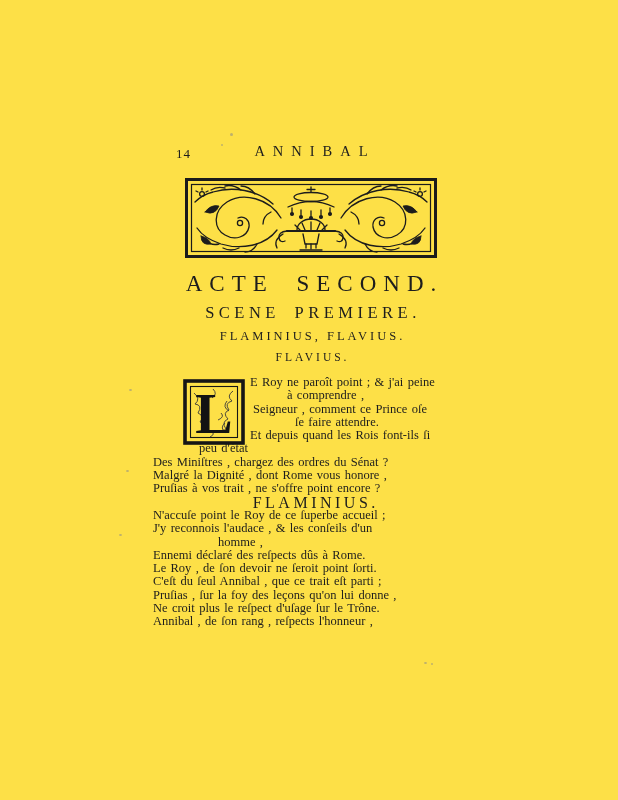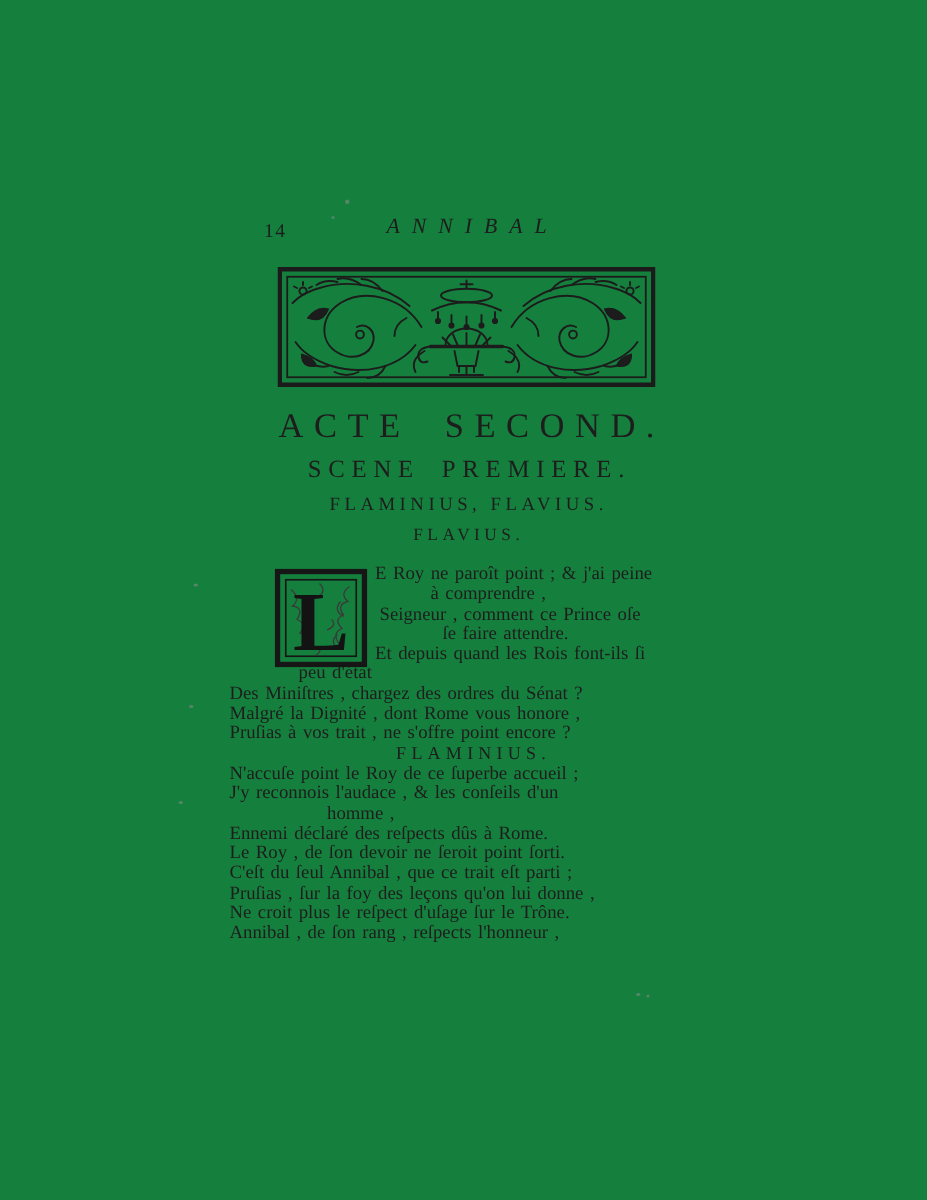--- a/index.html
+++ b/index.html
@@ -1,29 +1,29 @@
 <!DOCTYPE html>
 <html><head>
 <meta charset="utf-8">
 <style>
   html,body{margin:0;padding:0;background:#ffffff;}
   .sheet{
     position:relative;
     width:618px;height:800px;
-    background:#15803d;
+    background:#fde047;
     font-family:"Liberation Serif","DejaVu Serif",serif;
     color:#1d1d1d;
     overflow:hidden;
   }
   
   .running-row{position:absolute;top:143px;left:150px;width:322px;height:20px;}
   .pagenum{position:absolute;left:26px;top:3px;font-size:13px;letter-spacing:1px;}
   .running-title{
     position:absolute;left:0;right:0;top:0;text-align:center;
-    font-size:14.5px;letter-spacing:8px;text-indent:8px;font-style:italic;
+    font-size:14.5px;letter-spacing:8px;text-indent:8px;
   }
   
   .ornament{position:absolute;left:185px;top:178px;width:252px;height:80px;}
   
   .cheads{position:absolute;left:148px;width:326px;text-align:center;}
   .act{top:271px;font-size:23px;letter-spacing:7px;word-spacing:10px;text-indent:7px;}
   .scene{top:303px;font-size:16.5px;letter-spacing:4.5px;word-spacing:6px;text-indent:4px;}
   .chars{top:329px;font-size:12.5px;letter-spacing:3px;text-indent:3px;}
   .speaker1{top:351px;font-size:11.5px;letter-spacing:3px;text-indent:3px;}
   
@@ -31,21 +31,21 @@
     position:absolute;left:153px;top:376px;width:322px;
     font-size:12.5px;line-height:13.3px;word-spacing:1.2px;
   }
   .vline{white-space:nowrap;}
   .ml97{margin-left:97px;}
   .ml134{margin-left:134px;}
   .ml100{margin-left:100px;}
   .ml142{margin-left:142px;}
   .ml46{margin-left:46px;}
   .ml65{margin-left:65px;}
-  .speaker2{text-align:center;letter-spacing:3.5px;text-indent:3.5px;font-size:12px;}
+  .speaker2{text-align:center;letter-spacing:3.5px;text-indent:3.5px;font-size:16px;}
   .dropcap{position:absolute;left:30px;top:3px;width:62px;height:66px;}
   
   .speck{position:absolute;background:#8a8a8a;border-radius:50%;opacity:.55;}
 </style>
 </head>
 <body>
 
 <div class="sheet">
 
   <div class="running-row">

